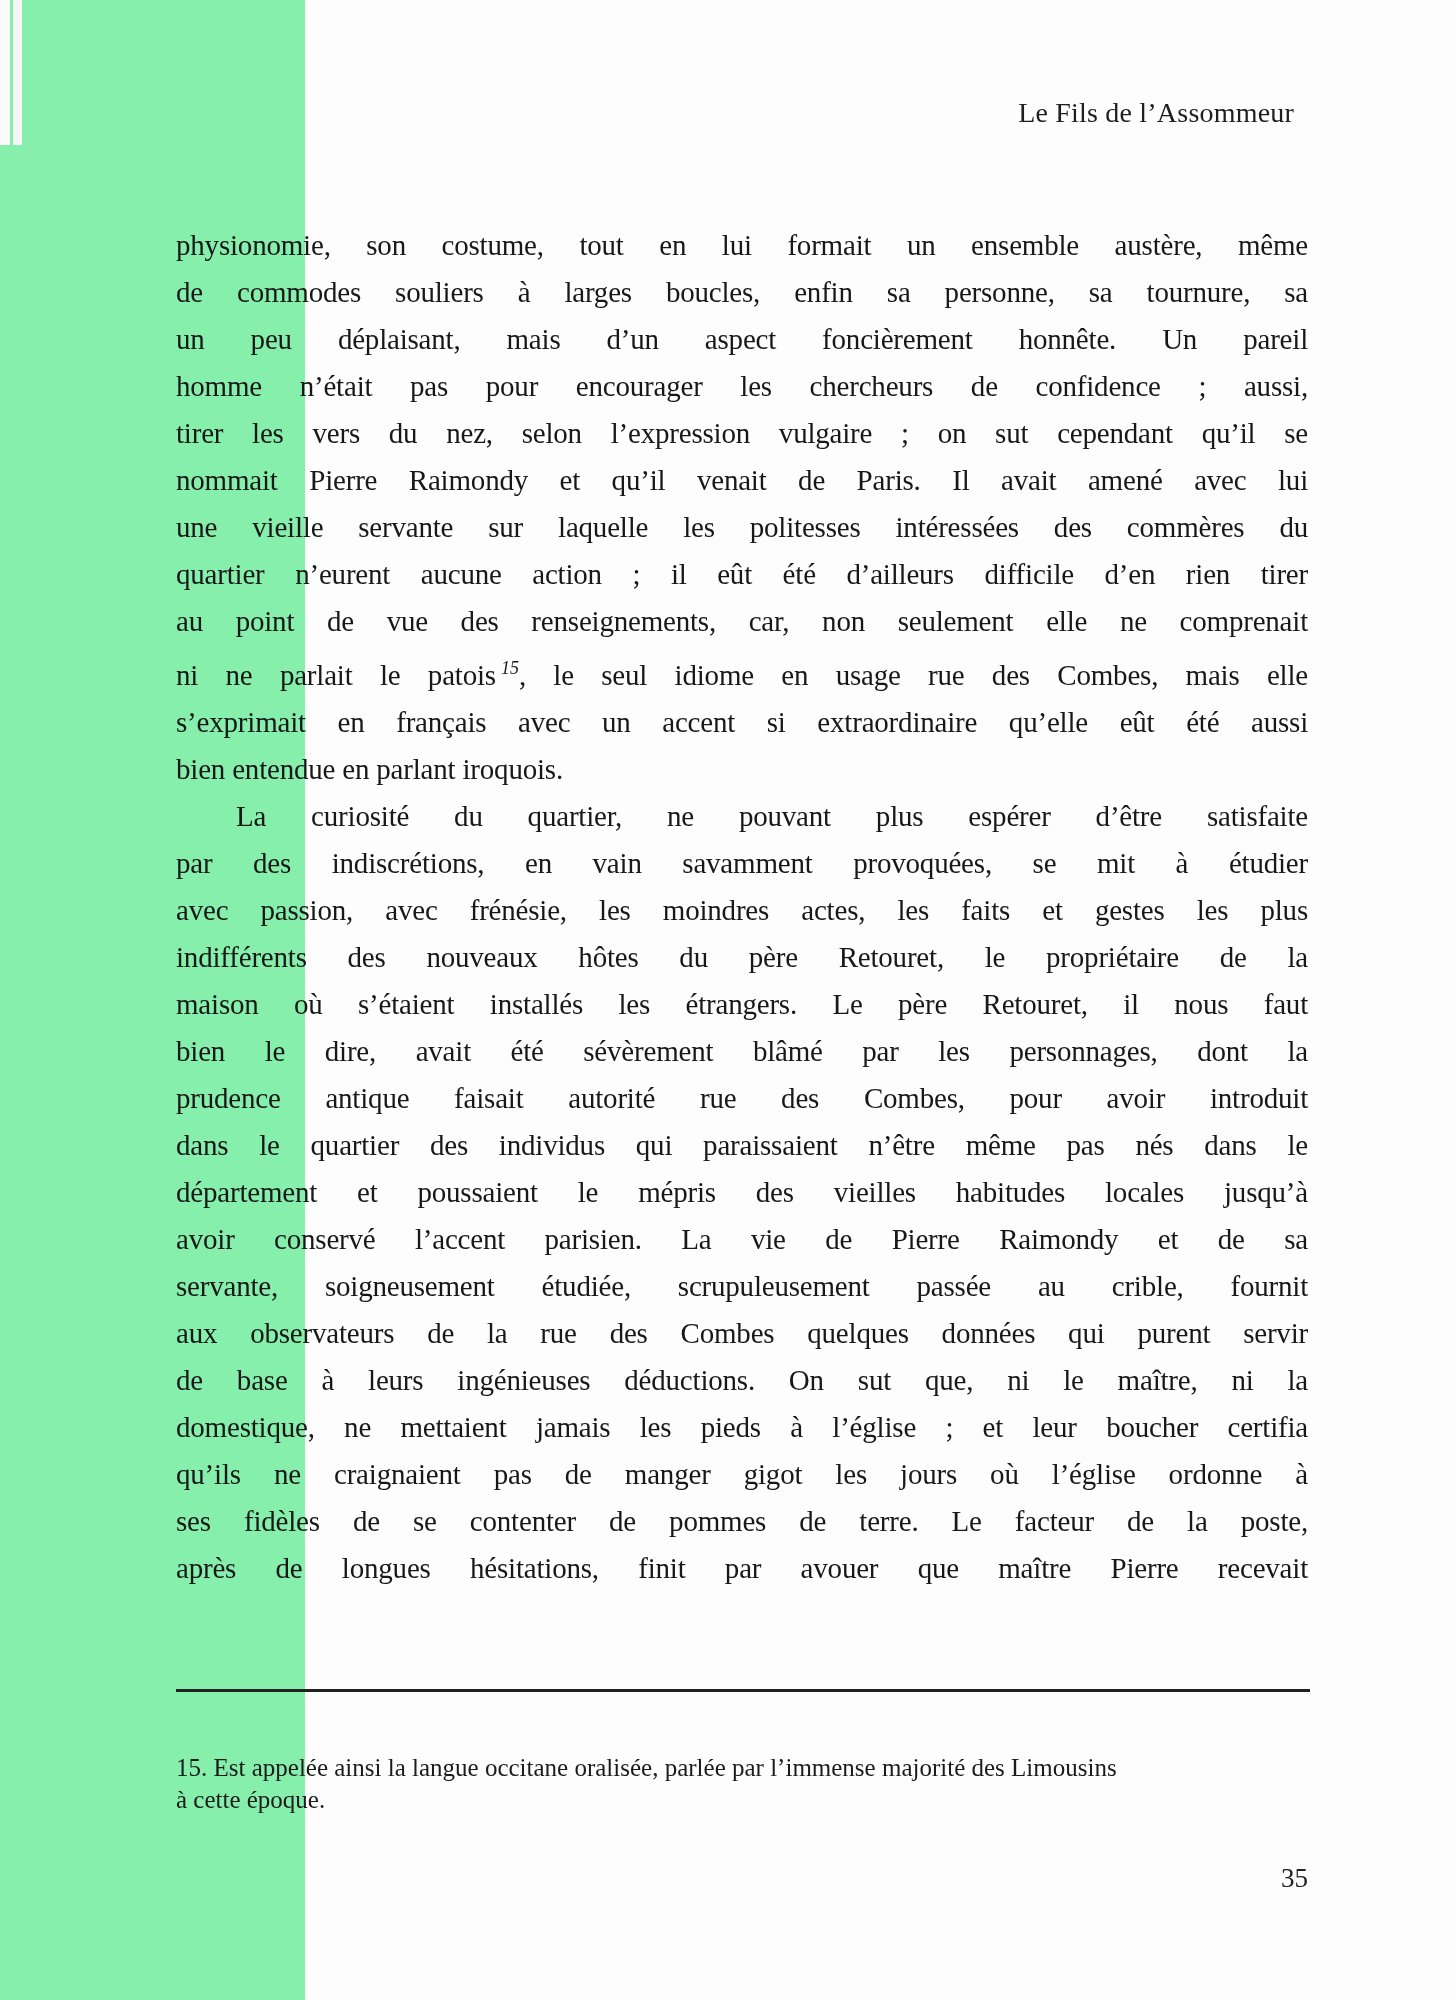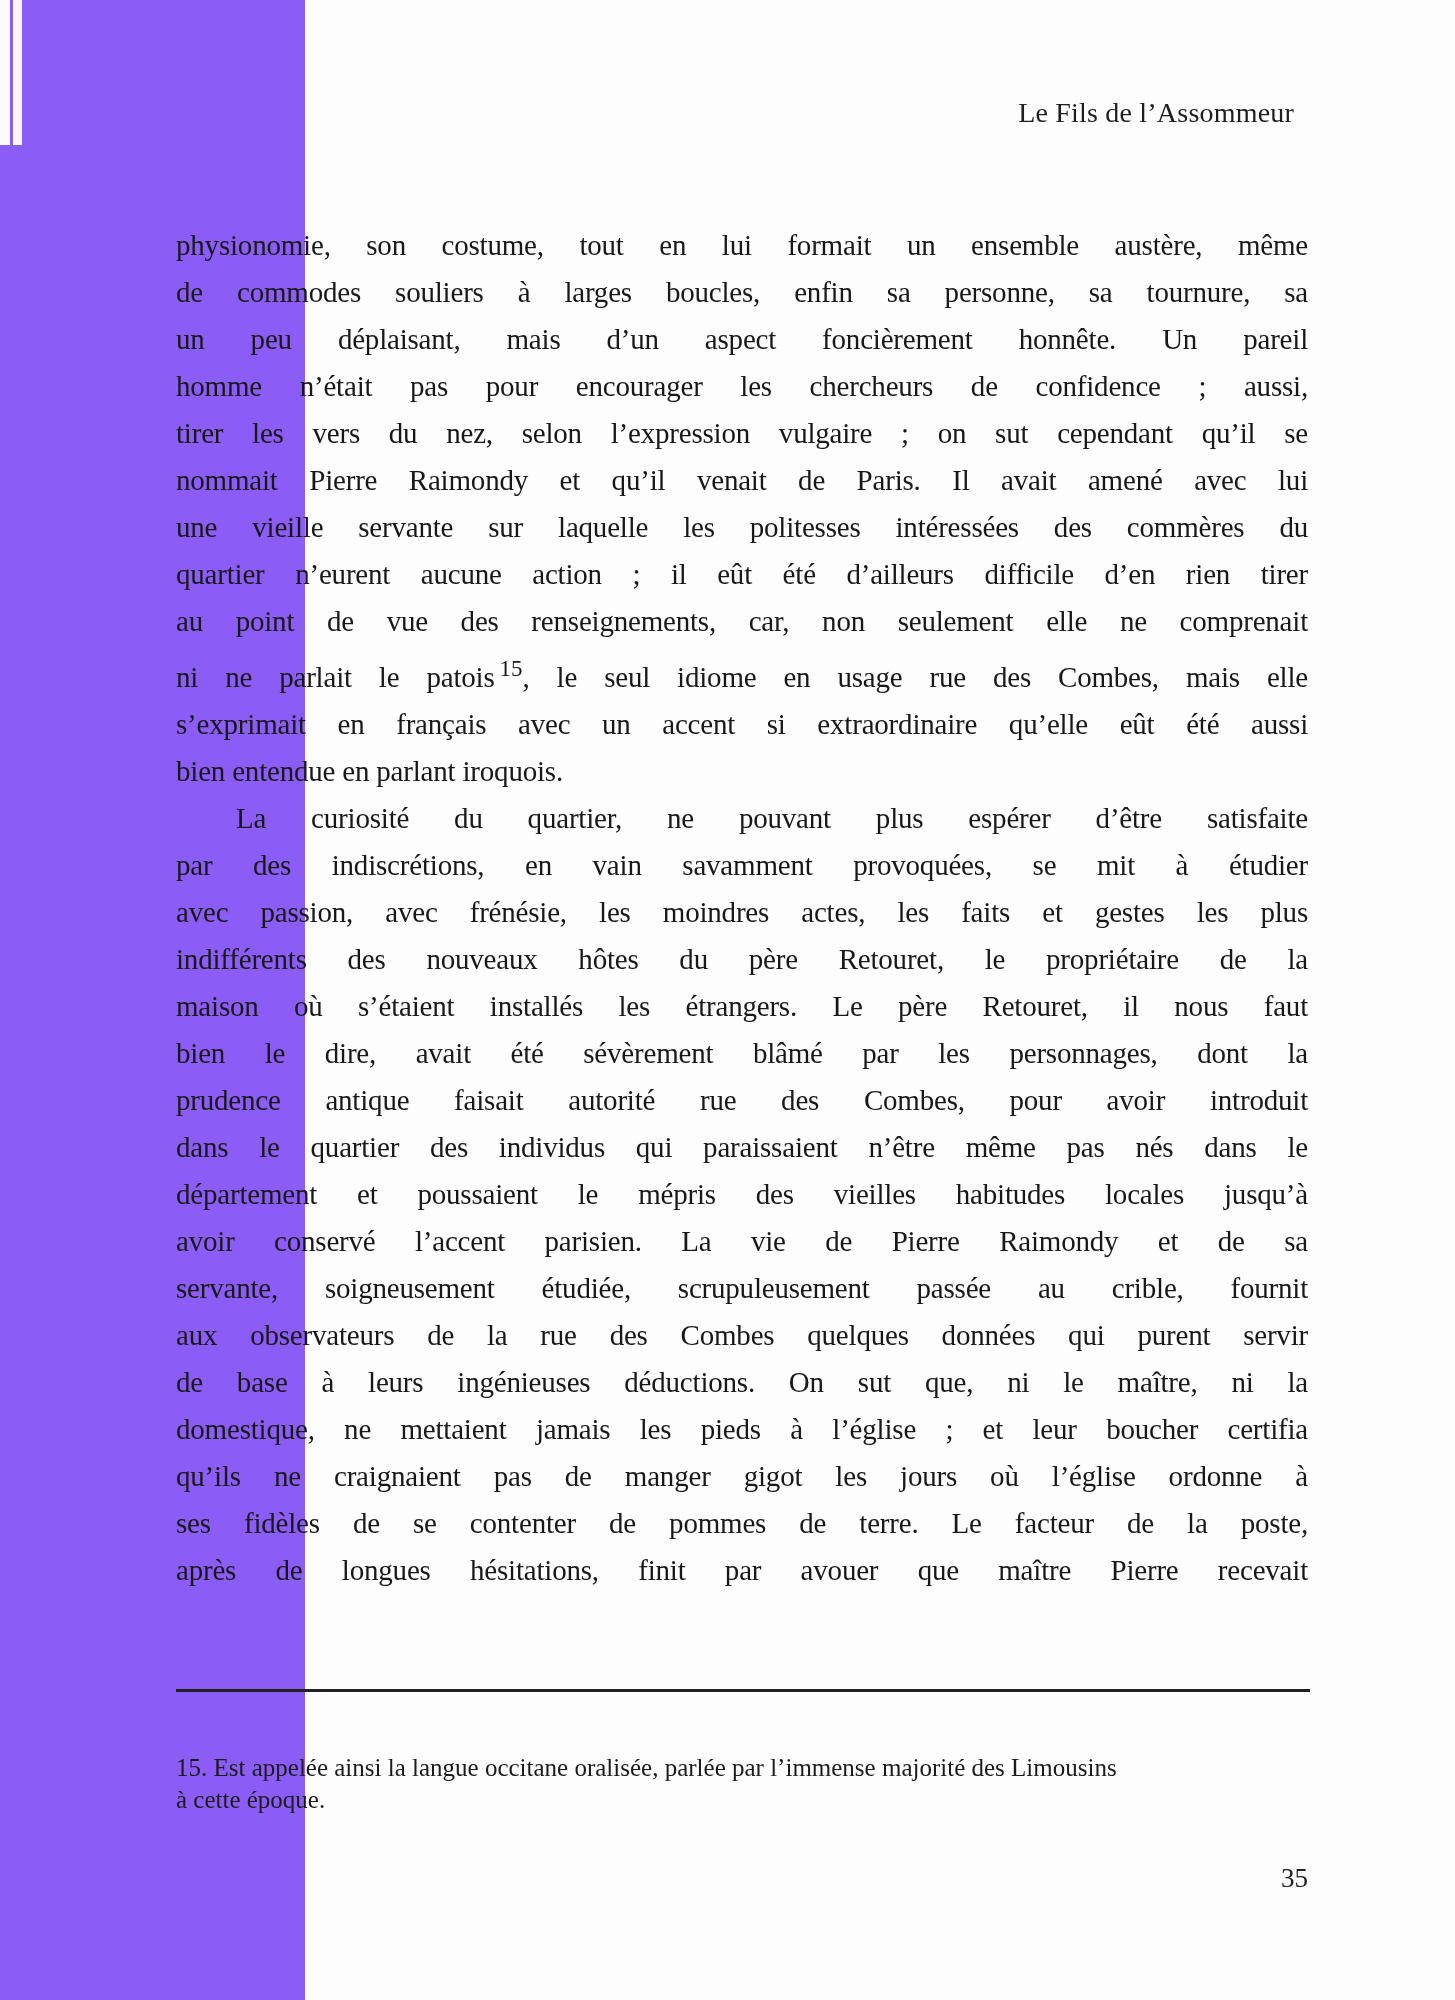--- a/index.html
+++ b/index.html
@@ -1,20 +1,20 @@
 <!DOCTYPE html>
 <html><head>
 <meta charset="utf-8">
 <style>
   html, body { margin: 0; padding: 0; background: #ffffff; }
   .page {
     position: relative;
     width: 1455px;
     height: 2000px;
-    background: #8b5cf6;
+    background: #86efac;
     overflow: hidden;
     font-family: "Liberation Serif", "DejaVu Serif", serif;
     color: #1a1a1a;
   }
   
   .tint {
     position: absolute; left: 305px; top: 0; width: 1150px; height: 2000px;
     background: #fdfdfd;
   }
   
@@ -45,24 +45,25 @@
   .line {
     text-align: justify;
     text-align-last: justify;
     -moz-text-align-last: justify;
     white-space: normal;
   }
   .line.para-end { text-align-last: left; -moz-text-align-last: left; }
   .line.indent { padding-left: 60px; }
   .italic { font-style: italic; }
   .sup {
-    font-size: 23px;
+    font-size: 18px;
     vertical-align: 11px;
     margin-left: 5px;
     letter-spacing: 0;
+    font-style: italic;
   }
 
   .rule {
     position: absolute;
     left: 176px; top: 1689px; width: 1134px; height: 3px;
     background: #222222;
   }
 
   .footnote {
     position: absolute;

